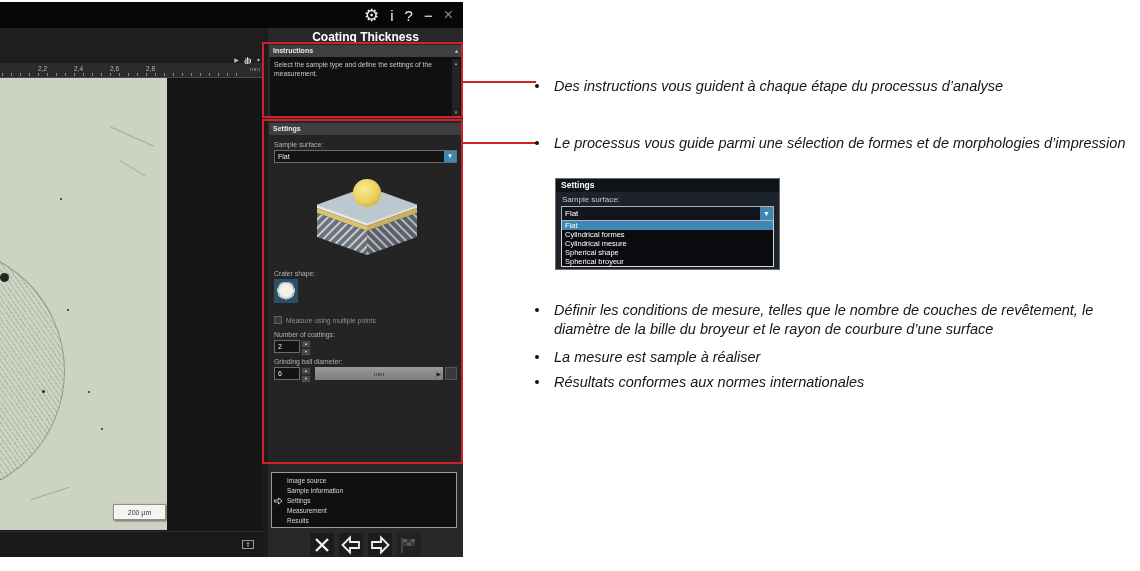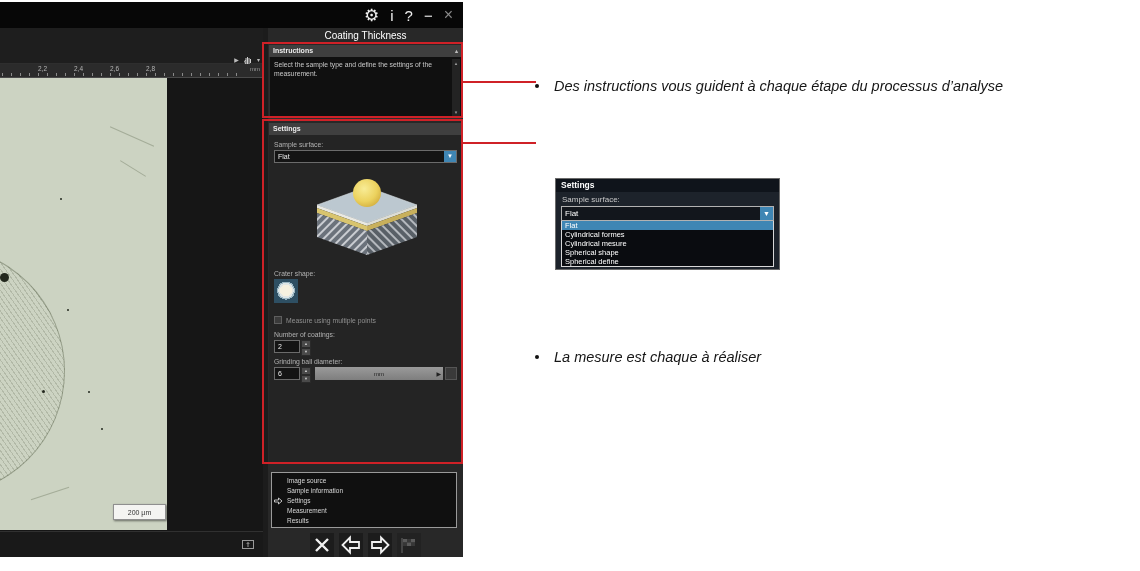--- a/index.html
+++ b/index.html
@@ -34,21 +34,21 @@
   .scratch { position:absolute; background:rgba(90,100,75,0.35); }
   .scalebar { position:absolute; left:113px; top:426px; width:53px; height:16px; background:#f4f4f2;
       border:1px solid #8f8f8f; box-shadow:1px 1px 2px rgba(0,0,0,.5);
       font-size:7px; color:#333; display:flex; align-items:center; justify-content:center; }
   .viewer-bottombar { position:absolute; left:0; top:503px; width:100%; height:26px; background:#191919; border-top:1px solid #303030;
       display:flex; align-items:center; justify-content:flex-end; padding-right:8px; }
 
   
   .rpanel { position:absolute; left:268px; top:26px; width:195px; height:529px; background:#282828; }
   .rpanel-title { position:absolute; left:0; top:2px; width:100%; text-align:center;
-      font-size:10px; font-weight:normal; color:#fff; }
+      font-size:12px; font-weight:bold; color:#fff; }
 
   .section-header { height:12px; background:#3f3f3f; color:#ececec; font-size:7px; font-weight:bold;
       line-height:12px; padding-left:4px; position:relative; }
   .section-header .collapse { position:absolute; right:4px; top:0; font-size:6px; color:#bbb; }
 
   .instr-section { position:absolute; left:1px; top:17px; width:193px; height:74px; background:#2e2e2e; }
   .instr-body { position:absolute; left:1px; top:12px; right:1px; bottom:1px; background:#101010; color:#c8c8c8;
       font-size:6.8px; line-height:9px; padding:3px 12px 3px 4px; }
   .instr-scroll { position:absolute; right:2px; top:14px; bottom:3px; width:8px; background:#232323; }
   .instr-scroll .sarr { position:absolute; left:0; width:100%; text-align:center; font-size:5px; color:#9a9a9a; }
@@ -311,34 +311,46 @@
 
   <div class="red-rect red-rect1"></div>
   <div class="red-rect red-rect2"></div>
   <div class="red-line red-line1"></div>
   <div class="red-line red-line2"></div>
 
   <div class="bullet" style="left:535px; top:77px; width:600px;">
     <span class="dot"></span>
     <span class="btxt">Des instructions vous guident à chaque étape du processus d’analyse</span>
   </div>
+  <div class="bullet" style="left:535px; top:134px; width:600px;">
+    <span class="dot"></span>
+    <span class="btxt">Le processus vous guide parmi une sélection de formes et de morphologies d’impression</span>
+  </div>
+  <div class="bullet" style="left:535px; top:301px; width:600px;">
+    <span class="dot"></span>
+    <span class="btxt">Définir les conditions de mesure, telles que le nombre de couches de revêtement, le diamètre de la bille du broyeur et le rayon de courbure d’une surface</span>
+  </div>
   <div class="bullet" style="left:535px; top:348px; width:600px;">
     <span class="dot"></span>
-    <span class="btxt">La mesure est chaque à réaliser</span>
+    <span class="btxt">La mesure est sample à réaliser</span>
+  </div>
+  <div class="bullet" style="left:535px; top:373px; width:600px;">
+    <span class="dot"></span>
+    <span class="btxt">Résultats conformes aux normes internationales</span>
   </div>
 
   <div class="inset">
     <div class="inset-header">Settings</div>
     <div class="inset-label">Sample surface:</div>
     <div class="inset-combo">
       <span class="val">Flat</span>
       <span class="btn">▼</span>
     </div>
     <div class="inset-list">
       <div class="inset-opt sel">Flat</div>
       <div class="inset-opt">Cylindrical formes</div>
       <div class="inset-opt">Cylindrical mesure</div>
       <div class="inset-opt">Spherical shape</div>
-      <div class="inset-opt">Spherical define</div>
+      <div class="inset-opt">Spherical broyeur</div>
     </div>
   </div>
 
 </div>
 
 </body></html>

